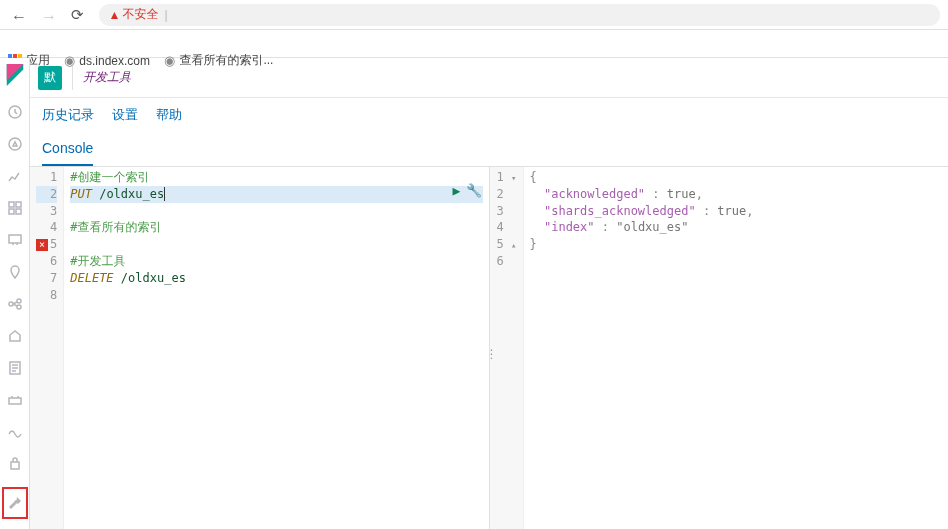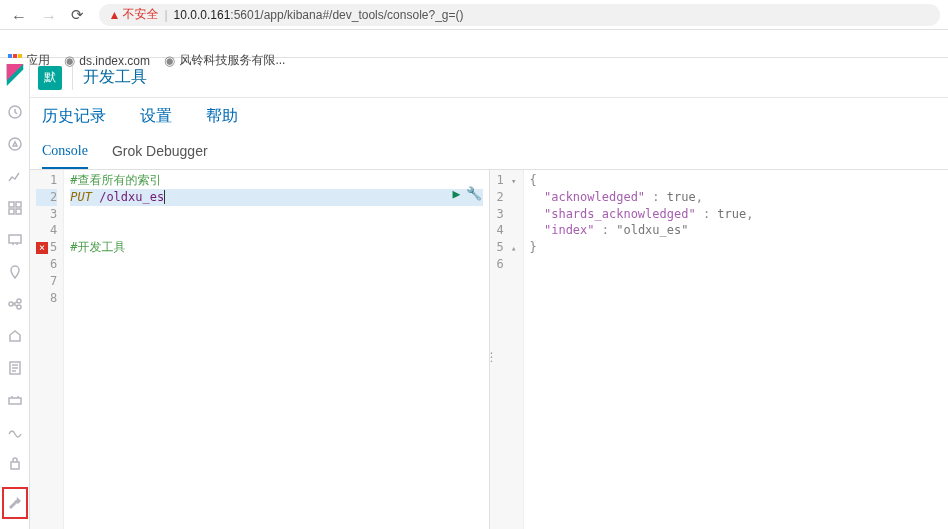--- a/index.html
+++ b/index.html
@@ -37,40 +37,40 @@
     .kibana-logo { width: 18px; height: 22px; }
     .nav-icon { width: 18px; height: 18px; color: #b0b0b8; display: flex; align-items: center; justify-content: center; font-size: 16px; cursor: pointer; }
     .nav-icon svg { width: 16px; height: 16px; stroke: #b5b5bd; fill: none; stroke-width: 1.5; }
     .nav-icon.selected { border: 2px solid #e03030; width: 26px; height: 32px; }
     
     
     .content { flex: 1; display: flex; flex-direction: column; }
     .app-header { display: flex; align-items: center; height: 40px; padding: 0 8px; border-bottom: 1px solid #e6e6e6; gap: 10px; }
     .app-badge { background: #00a69b; color: #fff; width: 24px; height: 24px; display: flex; align-items: center; justify-content: center; font-size: 12px; border-radius: 2px; }
     .divider { width: 1px; height: 24px; background: #e0e0e0; }
-    .app-title { font-size: 16px; color: #0369a1; }
-    
-    .links-row { display: flex; gap: 34px; padding: 8px 12px; font-size: 16px; }
+    .app-title { font-size: 12px; color: #701a75; font-style: italic; }
+    
+    .links-row { display: flex; gap: 18px; padding: 8px 12px; font-size: 13px; }
     .link { color: #006bb4; cursor: pointer; }
     
     .tabs { display: flex; gap: 24px; padding: 8px 12px 0; border-bottom: 1px solid #e0e0e0; font-size: 14px; }
     .tab { padding-bottom: 8px; color: #555; cursor: pointer; }
-    .tab.active { color: #006bb4; border-bottom: 2px solid #006bb4; font-family: Liberation Serif, serif; }
+    .tab.active { color: #006bb4; border-bottom: 2px solid #006bb4; }
     
     
     .panes { flex: 1; display: flex; position: relative; }
     .pane { flex: 1; display: flex; font-family: Consolas, Monaco, monospace; font-size: 12px; line-height: 1.4; }
     .gutter { background: #f7f7f7; color: #999; text-align: right; padding: 2px 6px; min-width: 28px; border-right: 1px solid #eee; user-select: none;}
     .gutter .err { background: #d93025; color: #fff; display: inline-block; width: 12px; height: 12px; line-height: 12px; text-align: center; font-size: 10px; margin-right: 2px; vertical-align: middle; }
     .code { padding: 2px 6px; flex: 1; position: relative; }
     .code .ln { white-space: pre; }
     .hl { background: #dbeaf7; }
     .comment { color: #4b9c4b; }
     .method { color: #946b00; font-style: italic; }
-    .path { color: #701a75; }
+    .path { color: #14532d; }
     .key { color: #a65eb0; }
     .str { color: #777; }
     .bool { color: #737373; }
     .punct { color: #888; }
     .cursor { border-right: 1px solid #333; }
     
     .run-btns { position: absolute; right: 6px; top: 15px; display: flex; gap: 6px; z-index:5;}
     .play { color: #0f8555; font-size: 13px; cursor: pointer; }
     .wrench { color: #888; font-size: 13px; cursor: pointer; }
     
@@ -83,21 +83,20 @@
 </head>
 <body>
 
 <div class="browser-bar">
   <span class="nav-arrow">←</span>
   <span class="nav-arrow disabled">→</span>
   <span class="nav-arrow reload">⟳</span>
   <div class="addr-bar">
     <span class="warn">▲ <span>不安全</span></span>
     <span style="color:#bbb;">|</span>
-    <span class="addr-text"><span class="host">10.0.0.161</span><span>:5601/app/kibana#/dev_tools/console?_g=()</span></span>
   </div>
 </div>
 
 <div class="bookmark-bar">
   <div class="bm-item">
     <span class="apps-icon">
         <span></span>
         <span></span>
         <span></span>
         <span></span>
@@ -108,21 +107,21 @@
         <span></span>
       </span>
     <span>应用</span>
   </div>
   <div class="bm-item">
     <span class="globe">◉</span>
     <span>ds.index.com</span>
   </div>
   <div class="bm-item">
     <span class="globe">◉</span>
-    <span>风铃科技服务有限...</span>
+    <span>查看所有的索引...</span>
   </div>
 </div>
 
 <div class="main">
 
   <div class="sidenav">
     <div>
       <svg class="kibana-logo" viewBox="0 0 18 24">
           <path d="M0 0 L18 0 L18 6 L0 24 Z" fill="#00a69b"></path>
           <path d="M0 0 L18 0 L0 18 Z" fill="#e8478b"></path>
@@ -215,46 +214,47 @@
     </div>
 
     <div class="links-row">
       <span class="link">历史记录</span>
       <span class="link">设置</span>
       <span class="link">帮助</span>
     </div>
 
     <div class="tabs">
       <div class="tab active">Console</div>
-      <div class="tab">Grok Debugger</div>
     </div>
 
     <div class="panes">
 
       <div class="pane">
         <div class="gutter" id="req-gutter">
             <div>1</div>
             <div class="hl">2</div>
             <div>3</div>
             <div>4</div>
             <div><span class="err">×</span>5</div>
             <div>6</div>
             <div>7</div>
             <div>8</div>
           </div>
         <div class="code" id="req-code">
           <div class="run-btns">
             <span class="play">▶</span>
             <span class="wrench">🔧</span>
           </div>
-        <div class="ln"><span class="comment">#查看所有的索引</span></div>
+        <div class="ln"><span class="comment">#创建一个索引</span></div>
             <div class="ln hl"><span class="method">PUT</span> <span class="path">/oldxu_es<span class="cursor"></span></span></div>
             <div class="ln"> </div>
+            <div class="ln"><span class="comment">#查看所有的索引</span></div>
             <div class="ln"> </div>
             <div class="ln"><span class="comment">#开发工具</span></div>
+            <div class="ln"><span class="method">DELETE</span> <span class="path">/oldxu_es</span></div>
           </div>
       </div>
 
       <div class="splitter"></div>
 
       <div class="pane out-pane">
         <div class="gutter" id="resp-gutter">
             <div>1<span class="fold"> ▾</span></div>
             <div>2<span class="fold">&nbsp;&nbsp;</span></div>
             <div>3<span class="fold">&nbsp;&nbsp;</span></div>

